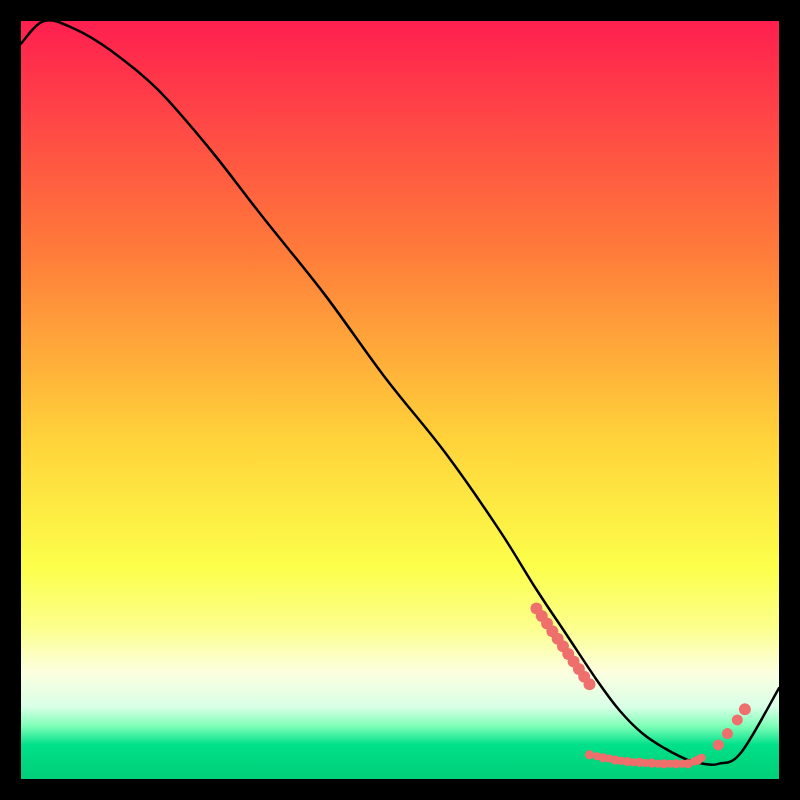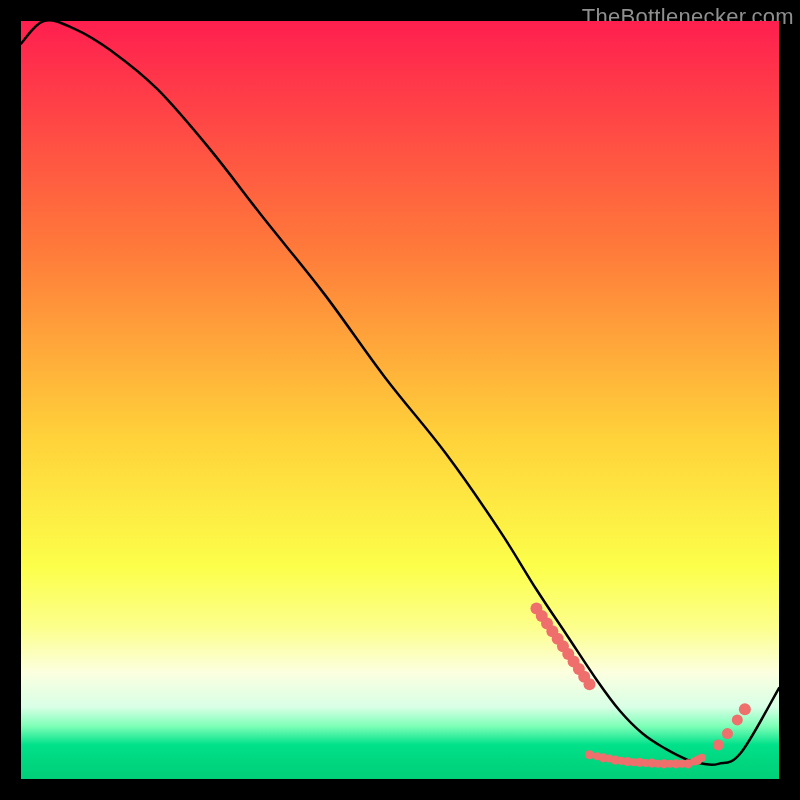--- a/index.html
+++ b/index.html
@@ -32,21 +32,20 @@
     font-size: 22px;
     color: #8f8f8f;
     letter-spacing: 0.3px;
     user-select: none;
   }
 </style>
 </head>
 <body>
 
 <div class="stage">
-  <div class="watermark">TheBottlenecker.com</div>
 
   <svg viewBox="0 0 800 800" preserveAspectRatio="none">
     <defs>
       <linearGradient id="bg-grad" x1="0" y1="0" x2="0" y2="1">
           <stop offset="0%" stop-color="#ff1f4f"></stop>
           <stop offset="30%" stop-color="#ff7a3a"></stop>
           <stop offset="55.00000000000001%" stop-color="#ffd23a"></stop>
           <stop offset="72%" stop-color="#fcff4a"></stop>
           <stop offset="80%" stop-color="#fcff8c"></stop>
           <stop offset="86%" stop-color="#fcffe0"></stop>

